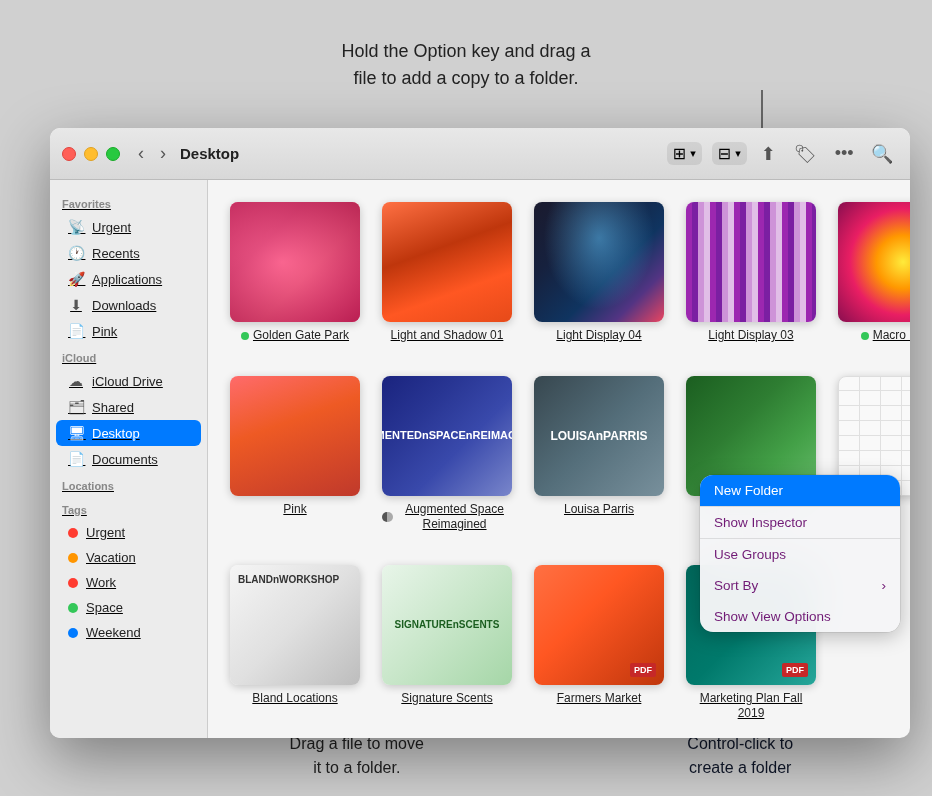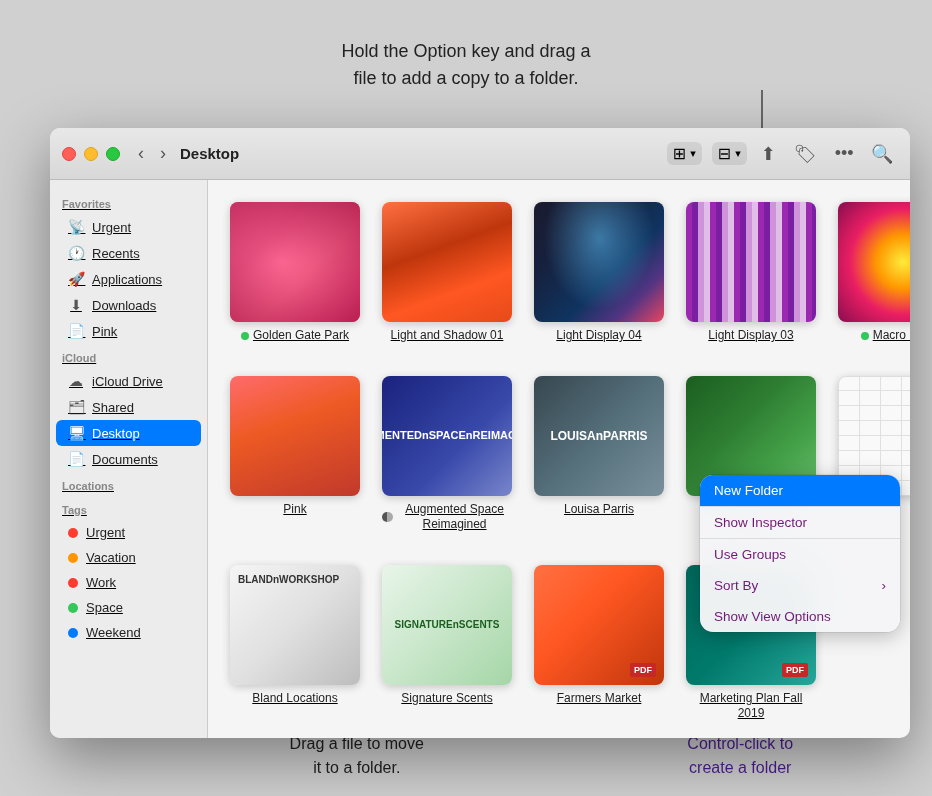--- a/index.html
+++ b/index.html
@@ -53,21 +53,21 @@
       font-size: 16px;
       color: #222;
       line-height: 1.5;
       padding: 0 20px;
     }
 
     .bottom-ann-right {
       flex: 1;
       text-align: center;
       font-size: 16px;
-      color: #4c1d95;
+      color: #0f172a;
       line-height: 1.5;
       padding: 0 20px;
     }
 
     .finder-window {
       position: absolute;
       top: 128px;
       left: 50px;
       width: 860px;
       height: 610px;

